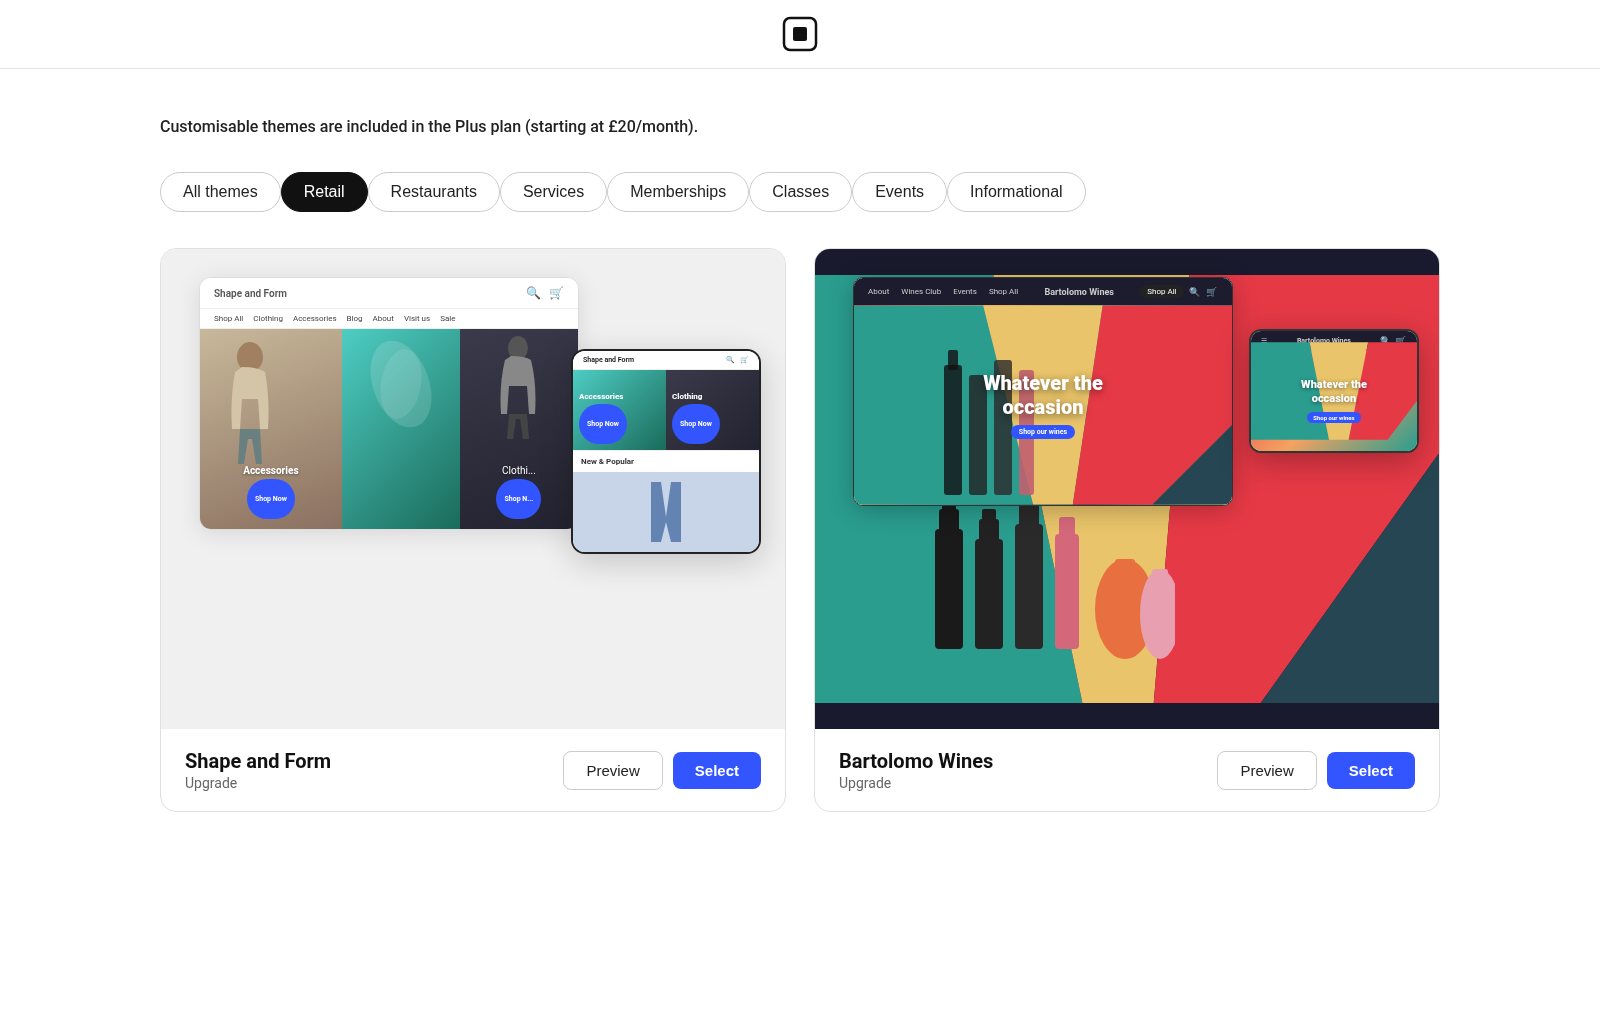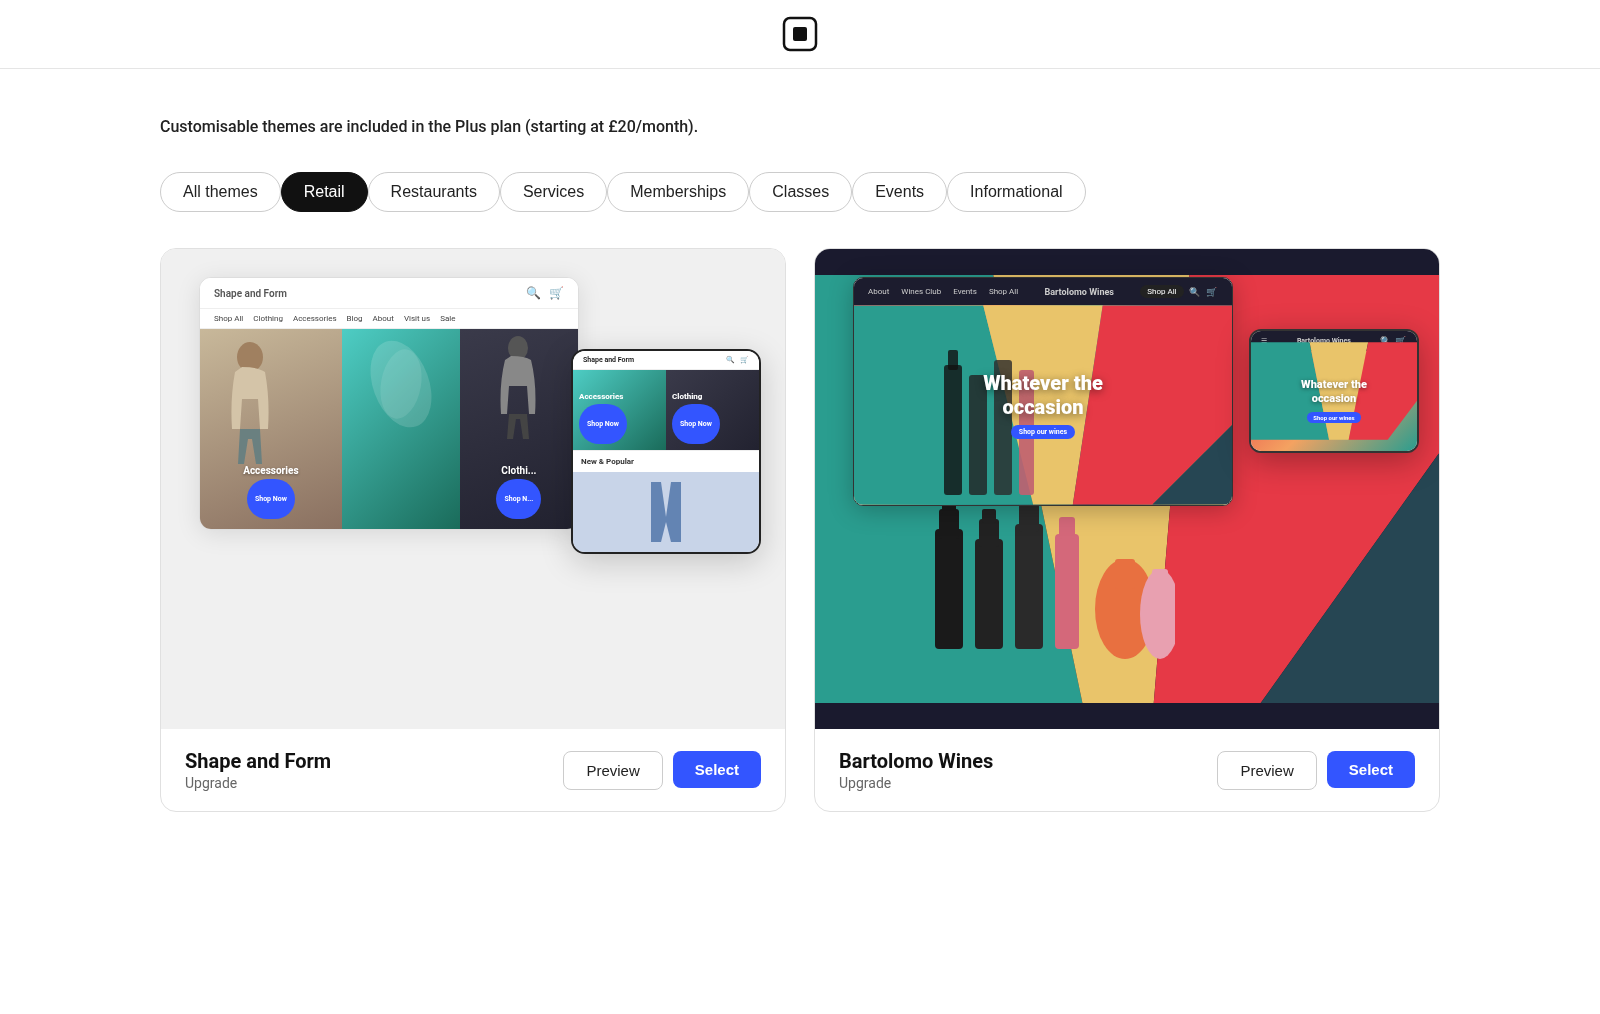--- a/index.html
+++ b/index.html
@@ -298,21 +298,21 @@
       font-weight: 700;
       margin-bottom: 2px;
     }
     .theme-badge {
       font-size: 14px;
       color: #666;
     }
     .theme-actions {
       display: flex;
       gap: 10px;
-      align-items: flex-start;
+      align-items: center;
     }
     .btn-preview {
       padding: 10px 22px;
       border: 1.5px solid #ccc;
       border-radius: 8px;
       background: #fff;
       font-size: 15px;
       font-weight: 500;
       cursor: pointer;
       color: #222;
@@ -410,21 +410,21 @@
             </div>
 
             <div class="browser-img-cell" style="flex:1;">
               <div style="width:100%;height:100%;background:linear-gradient(160deg,#3a3a4a 0%,#222230 100%);display:flex;align-items:flex-end;justify-content:center;padding-bottom:10px;position:relative;">
                 <svg width="55" height="110" viewBox="0 0 55 110" style="position:absolute;top:5px;">
                   <ellipse cx="27" cy="14" rx="10" ry="12" fill="#555"></ellipse>
                   <path d="M14 26 Q8 50 10 80 L16 80 L18 52 L36 52 L38 80 L44 80 Q46 50 40 26 Q34 22 20 22 Z" fill="#888"></path>
                   <path d="M18 80 L16 105 L22 105 L25 85 L29 85 L32 105 L38 105 L36 80 Z" fill="#444"></path>
                 </svg>
                 <div style="text-align:center;z-index:1;">
-                  <div style="color:#fff;font-size:10px;font-weight:700;text-shadow:0 1px 3px rgba(0,0,0,0.4);text-align:center;">Clothi...</div>
+                  <div style="color:#fff;font-size:10px;font-weight:400;text-shadow:0 1px 3px rgba(0,0,0,0.4);text-align:center;">Clothi...</div>
                   <div class="shop-now-btn">Shop N...</div>
                 </div>
               </div>
             </div>
           </div>
         </div>
 
         <div class="mobile-mockup">
           <div class="mobile-bar">
             <span style="font-size:7px;">Shape and Form</span>

